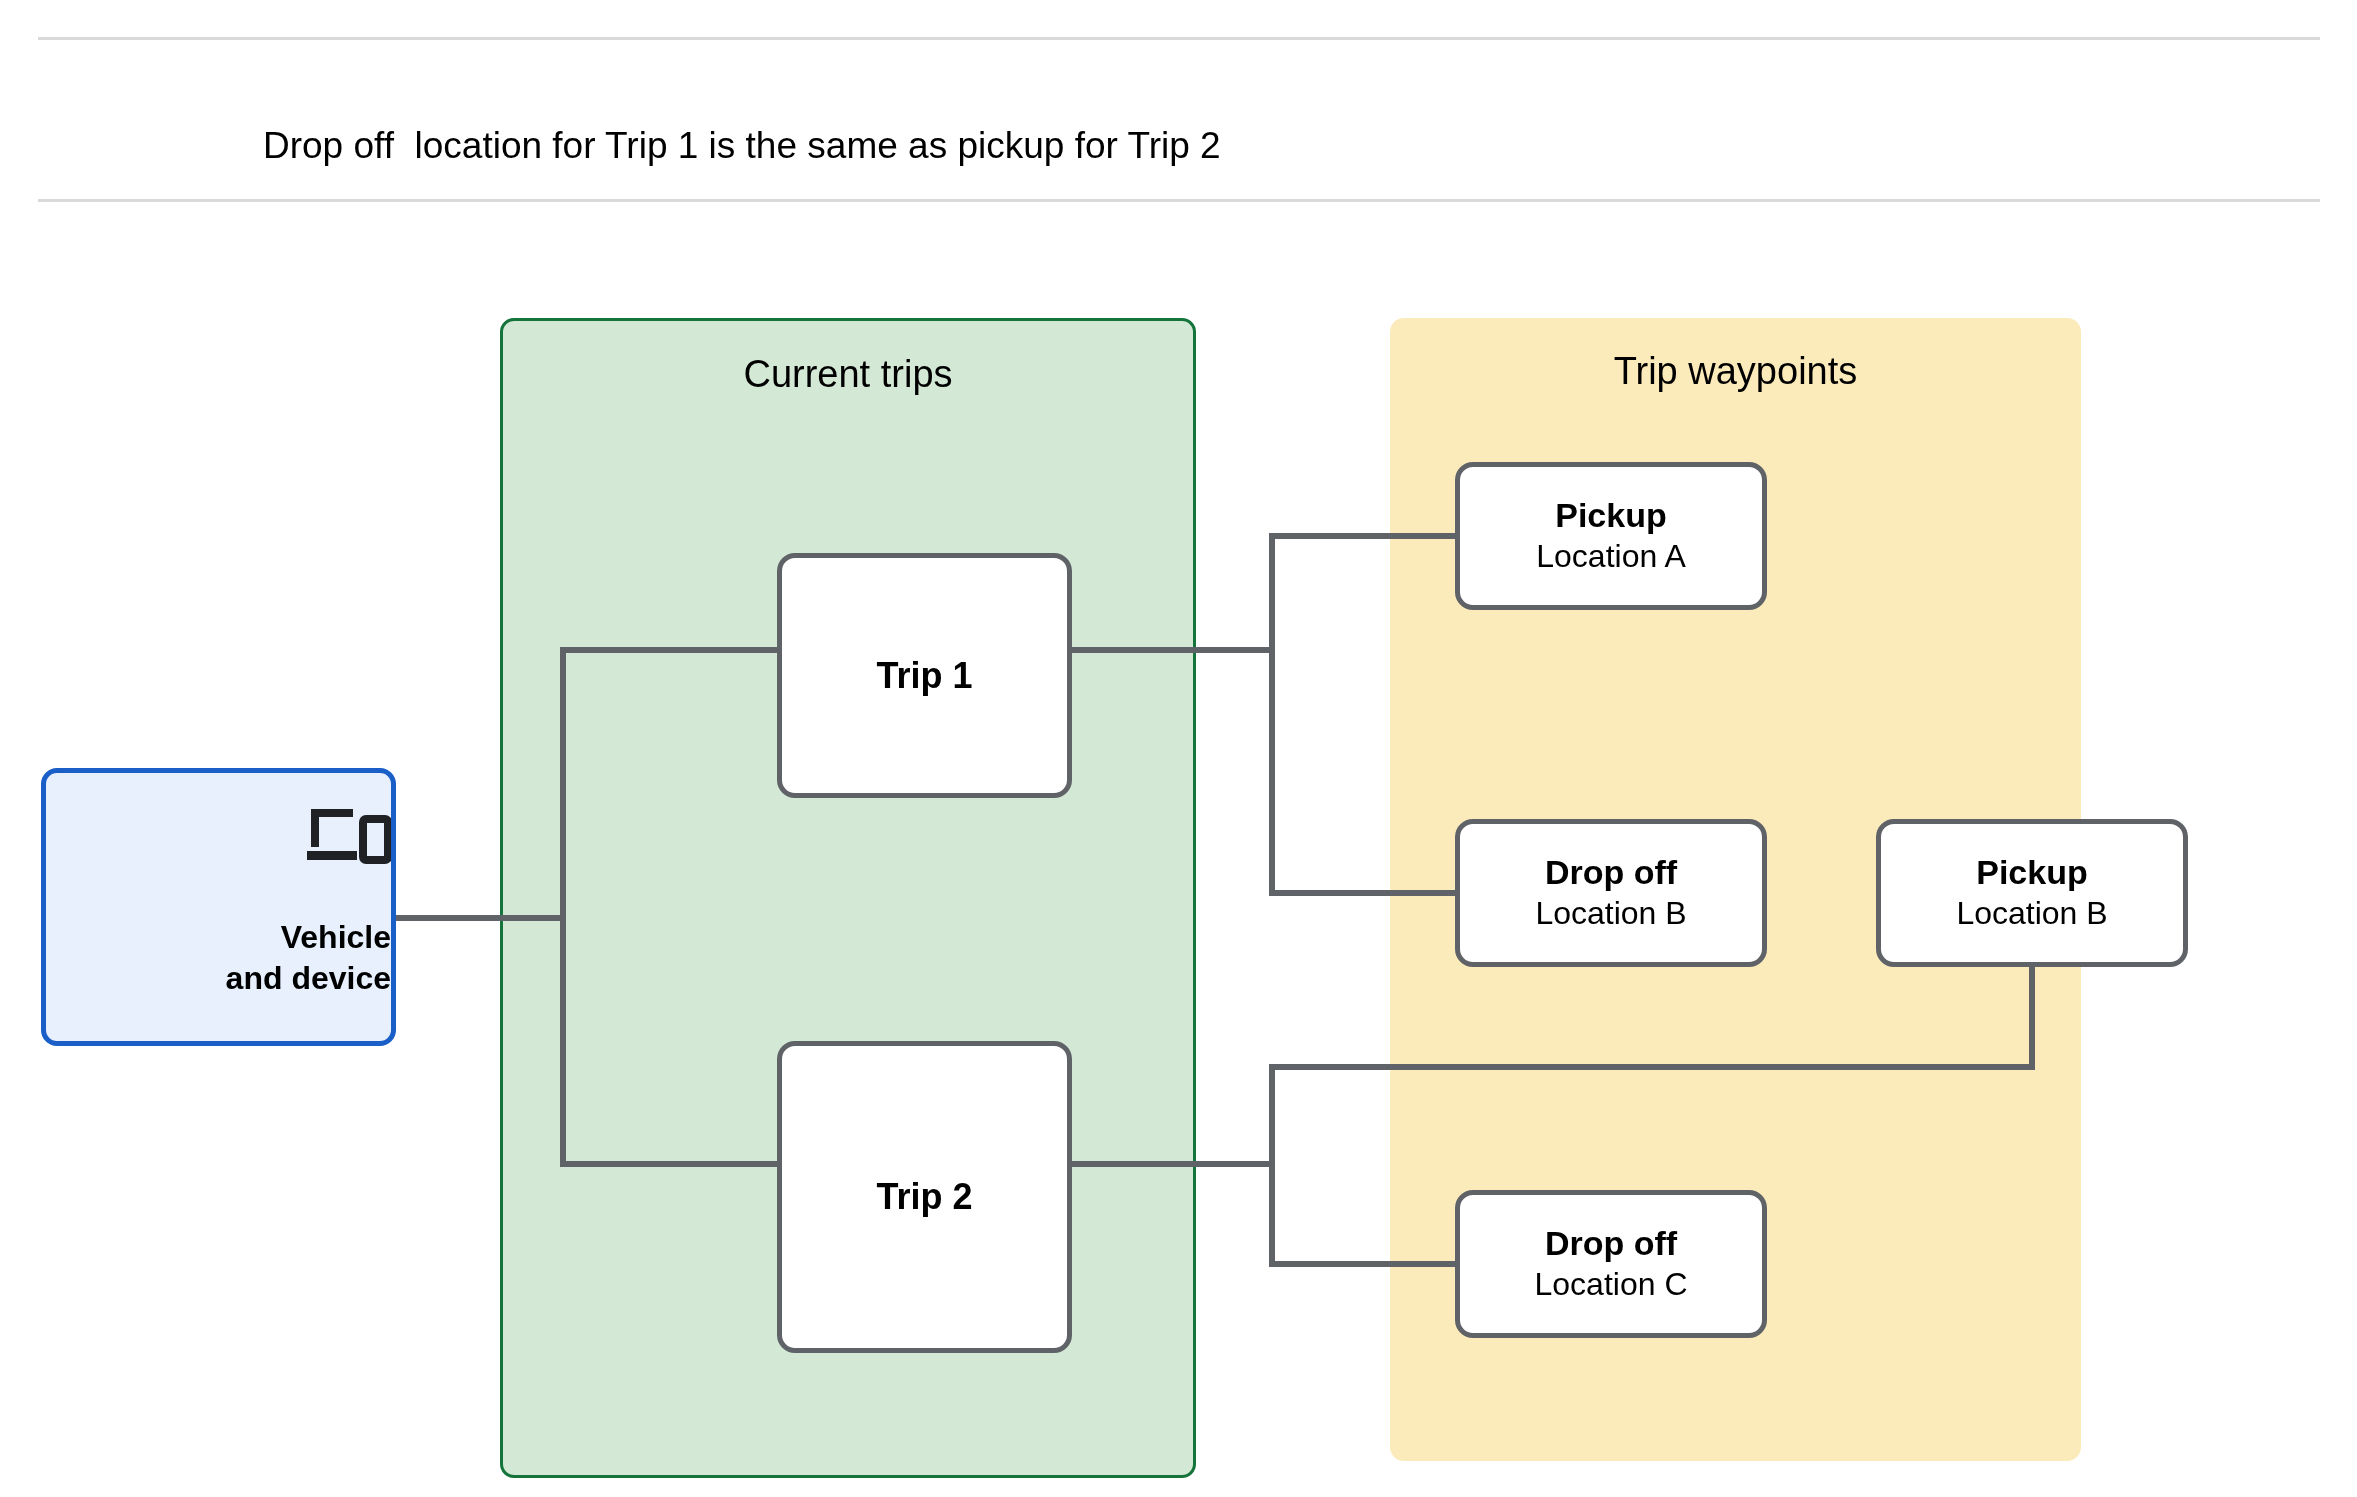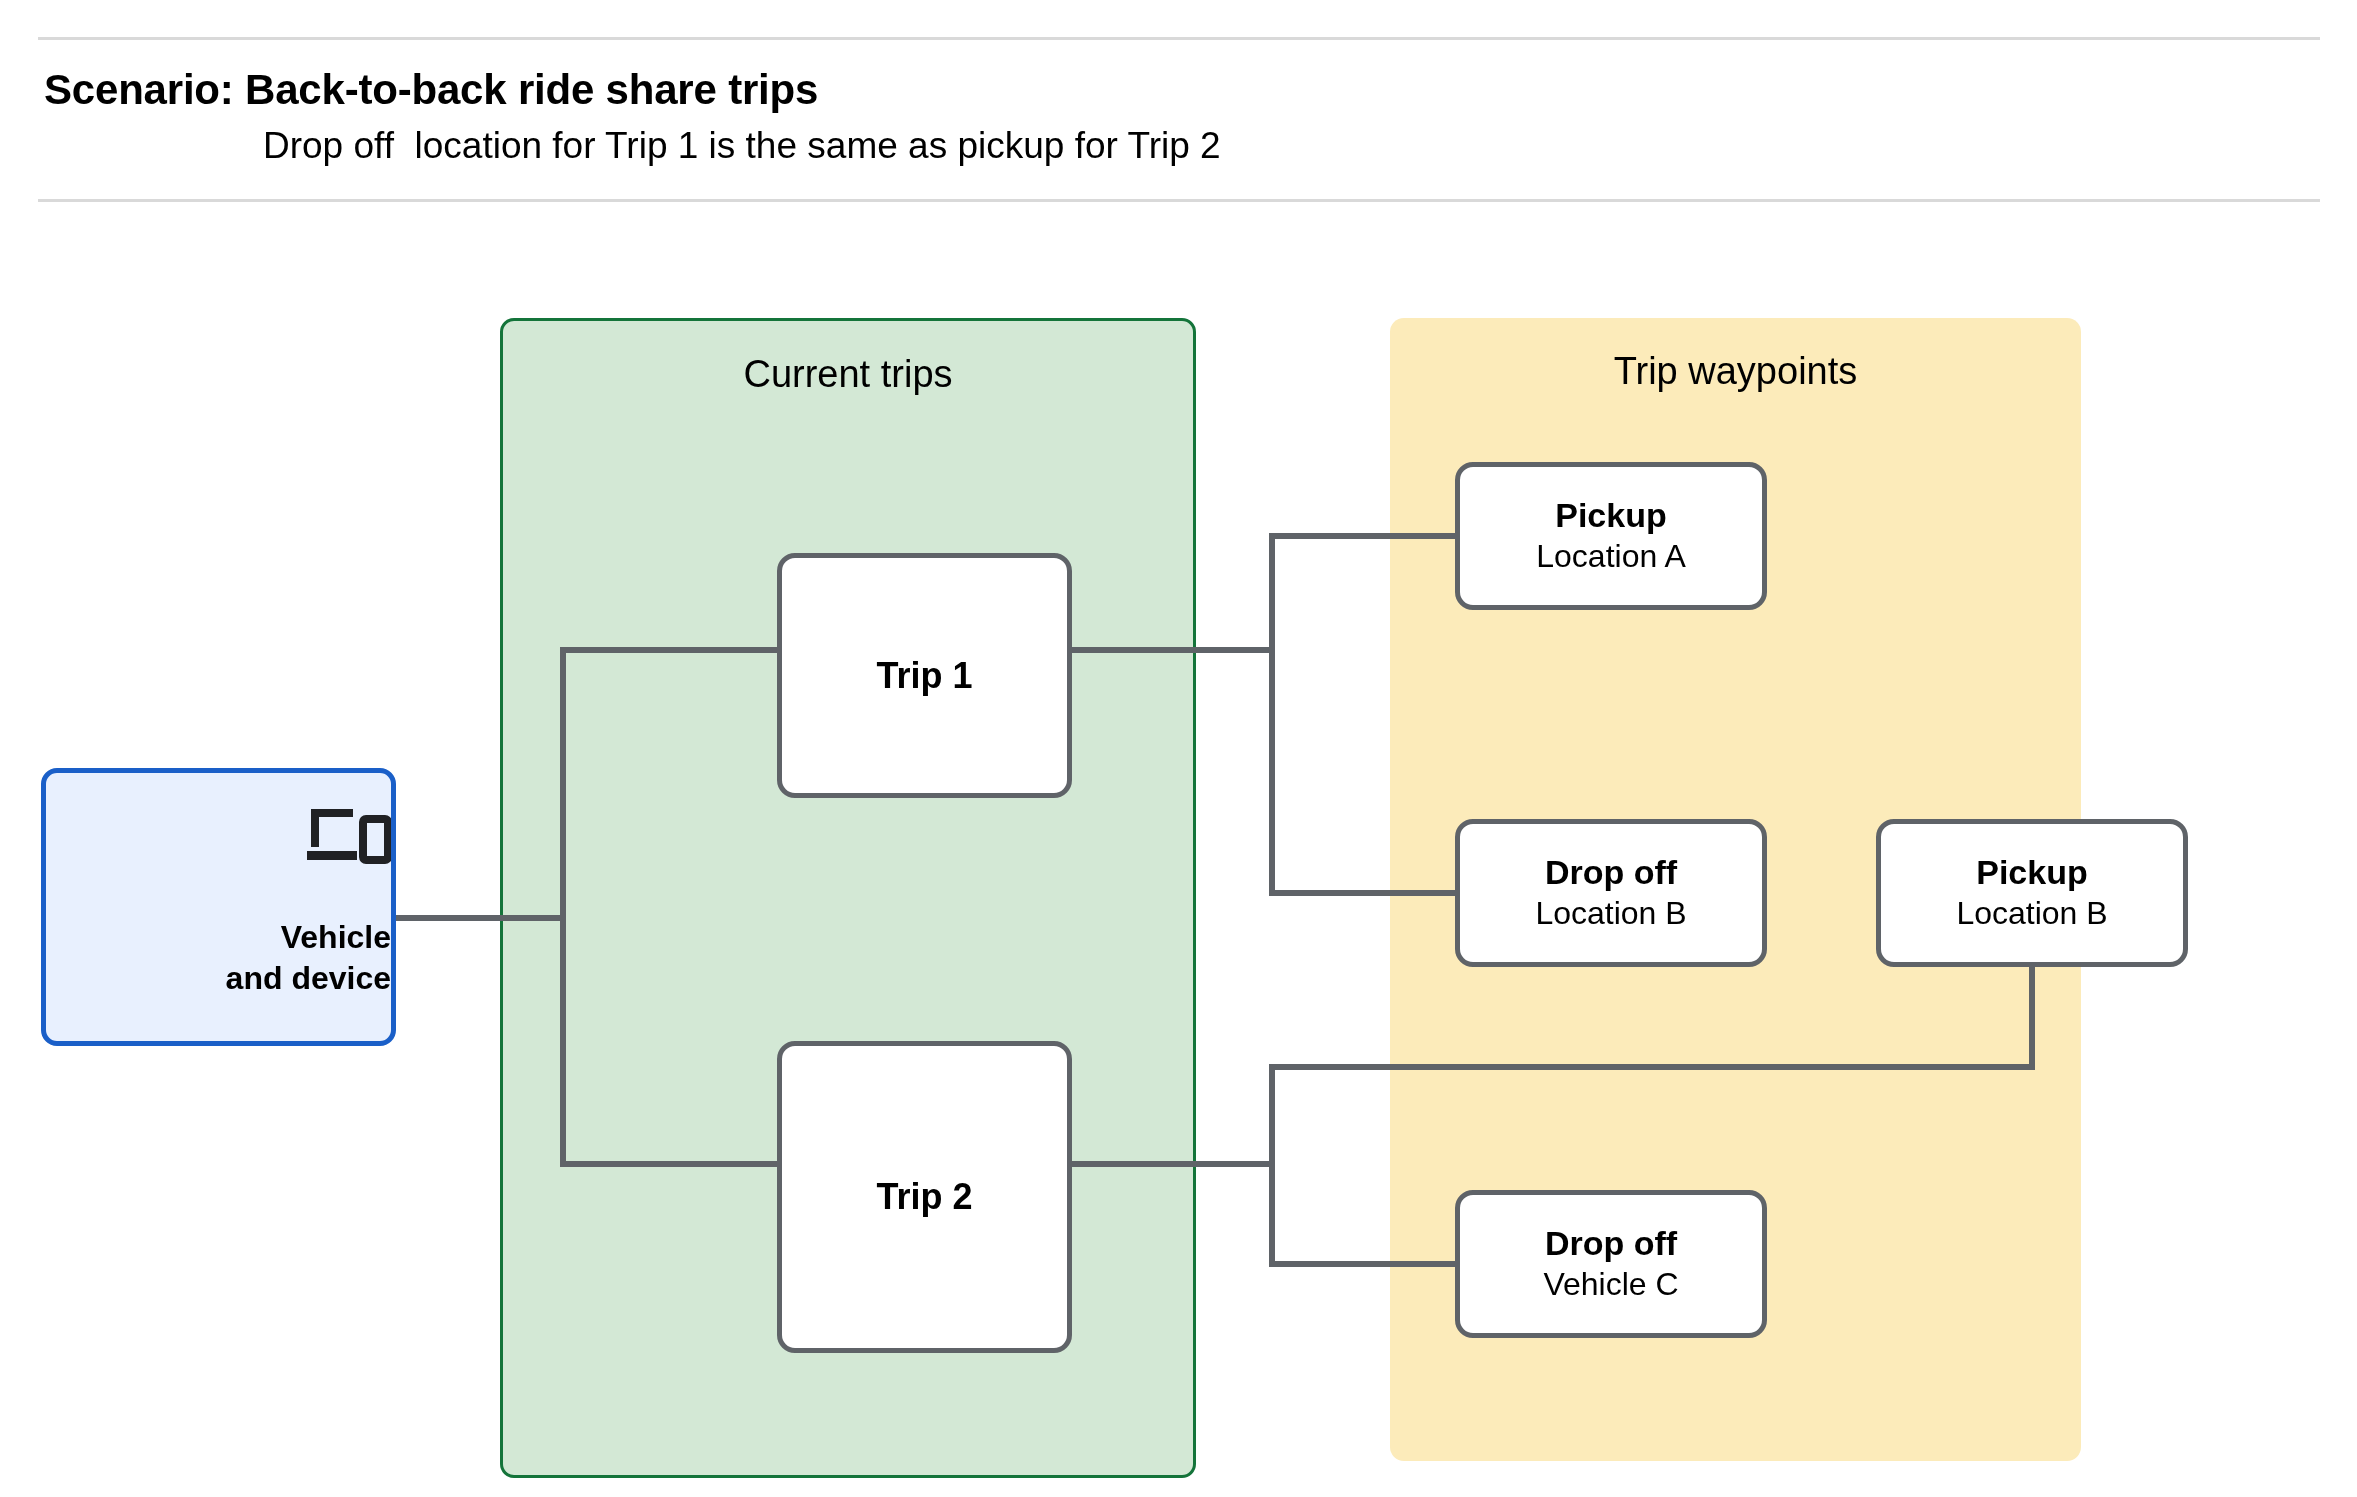--- a/index.html
+++ b/index.html
@@ -160,21 +160,20 @@
     line-height: 1.28;
     text-align: center;
   }
 </style>
 </head>
 <body>
 
 <div id="page">
 
   <div class="rule" id="rule-top"></div>
-  <div id="scenario-title">Scenario: Back-to-back ride share trips</div>
   <div id="scenario-subtitle">Drop off  location for Trip 1 is the same as pickup for Trip 2</div>
   <div class="rule" id="rule-bottom"></div>
 
   <div class="group" id="group-current-trips">
     <div class="group-title">Current trips</div>
   </div>
 
   <div class="group" id="group-trip-waypoints">
     <div class="group-title">Trip waypoints</div>
   </div>
@@ -229,16 +228,16 @@
     <div class="node-sub">Location B</div>
   </div>
 
   <div class="node" id="node-pickup-b">
     <div class="node-title">Pickup</div>
     <div class="node-sub">Location B</div>
   </div>
 
   <div class="node" id="node-dropoff-c">
     <div class="node-title">Drop off</div>
-    <div class="node-sub">Vehicle C</div>
+    <div class="node-sub">Location C</div>
   </div>
 
 </div>
 
 </body></html>

